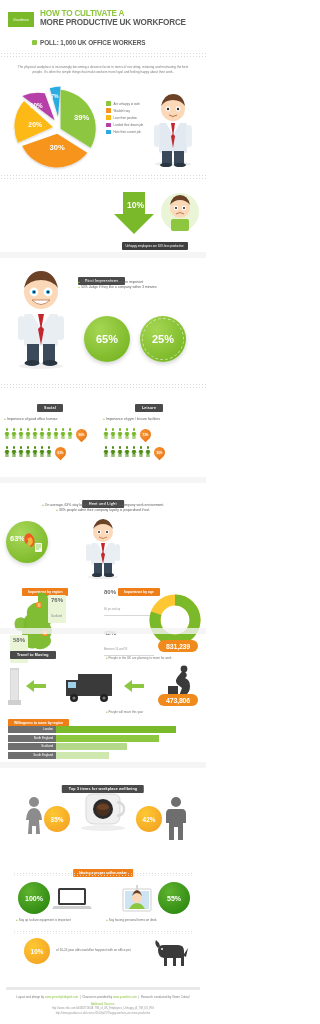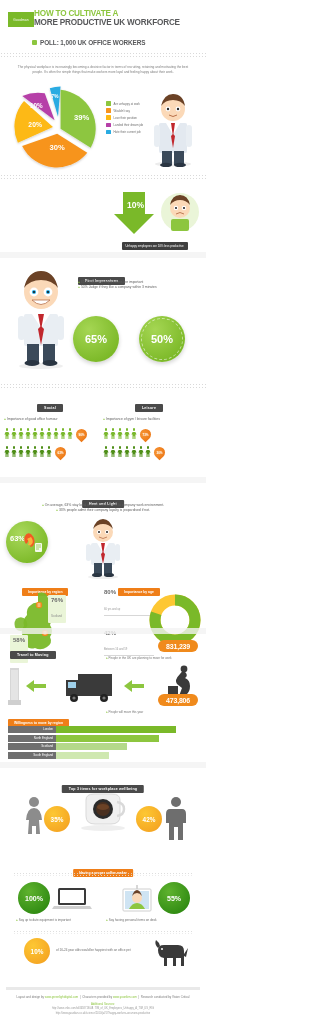--- a/index.html
+++ b/index.html
@@ -39,21 +39,21 @@
   .bullet { font-size:3.4px; color:#5e5e5e; line-height:1.5; }
   .bullet .plus { color:#8dc63f; font-weight:bold; }
 
   
   .header { padding:10px 8px 6px 8px; display:flex; align-items:flex-start; }
   .logo {
     width:26px; height:15px; background:#7ab929; color:#fff;
     font-size:3.2px; display:flex; align-items:center; justify-content:center;
     letter-spacing:.2px; flex:0 0 auto; margin-top:2px;
   }
-  .titles { }
+  .titles { margin-left:6px; }
   .t1 { color:#8dc63f; font-size:8.2px; font-weight:bold; letter-spacing:-.2px; line-height:1.08; }
   .t2 { color:#58595b; font-size:8.2px; font-weight:bold; letter-spacing:-.2px; line-height:1.08; }
   .subline { display:flex; align-items:center; margin-top:5px; margin-left:32px; }
   .subicon { width:5px; height:5px; background:#8dc63f; border-radius:1px; margin-right:3px; }
   .subtitle { color:#58595b; font-size:6.4px; font-weight:bold; letter-spacing:-.1px; }
 
   
   .intro { padding:7px 16px 4px; text-align:center; color:#7d7d7d; font-size:3.2px; line-height:1.65; }
 
   
@@ -73,21 +73,21 @@
     position:absolute; bottom:2px; left:50%; transform:translateX(-50%);
     background:#3f3f3f; color:#fff; font-size:2.9px; padding:2.2px 4px;
     border-radius:1px; white-space:nowrap;
   }
   .cap.green { background:#8dc63f; }
 
   
   .fi { position:relative; height:125px; }
   .fi-tag { position:absolute; left:78px; top:10px; }
   .fi-bul { position:absolute; left:78px; top:22px; width:122px; }
-  .fi-circles { position:absolute; left:73px; top:58px; display:flex; gap:20px; }
+  .fi-circles { position:absolute; left:84px; top:58px; display:flex; gap:10px; }
   .bigcircle {
     width:46px; height:46px; border-radius:50%;
     display:flex; align-items:center; justify-content:center;
     color:#fff; font-size:11px; font-weight:bold;
     background:radial-gradient(circle at 35% 30%, #a5d653, #7cb928 75%);
     box-shadow:0 2px 4px rgba(0,0,0,.18);
   }
   .clockcircle { position:relative; }
   .clockcircle::after{
     content:""; position:absolute; inset:2px; border-radius:50%;
@@ -325,21 +325,21 @@
     </div>
 
     <div class="fi-tag"><span class="blacktag">First Impressions</span></div>
     <div class="fi-bul">
       <div class="bullet"><span class="plus">+</span> <span>65% Think first impressions are important</span></div>
       <div class="bullet"><span class="plus">+</span> <span>50% Judge if they like a company within 3 minutes</span></div>
     </div>
 
     <div class="fi-circles">
       <div class="bigcircle">65%</div>
-      <div class="bigcircle clockcircle">50%</div>
+      <div class="bigcircle clockcircle">25%</div>
     </div>
   </div>
 
   <div class="sep-band"></div>
 
   <div class="sl">
     <div class="sl-col slc-l">
       <div style="text-align:center;width:92px;"><span class="blacktag">Social</span></div>
       <div class="bullet" style="margin-top:4px"><span class="plus">+</span> <span>Importance of good office humour</span></div>
       <div class="people-row">

